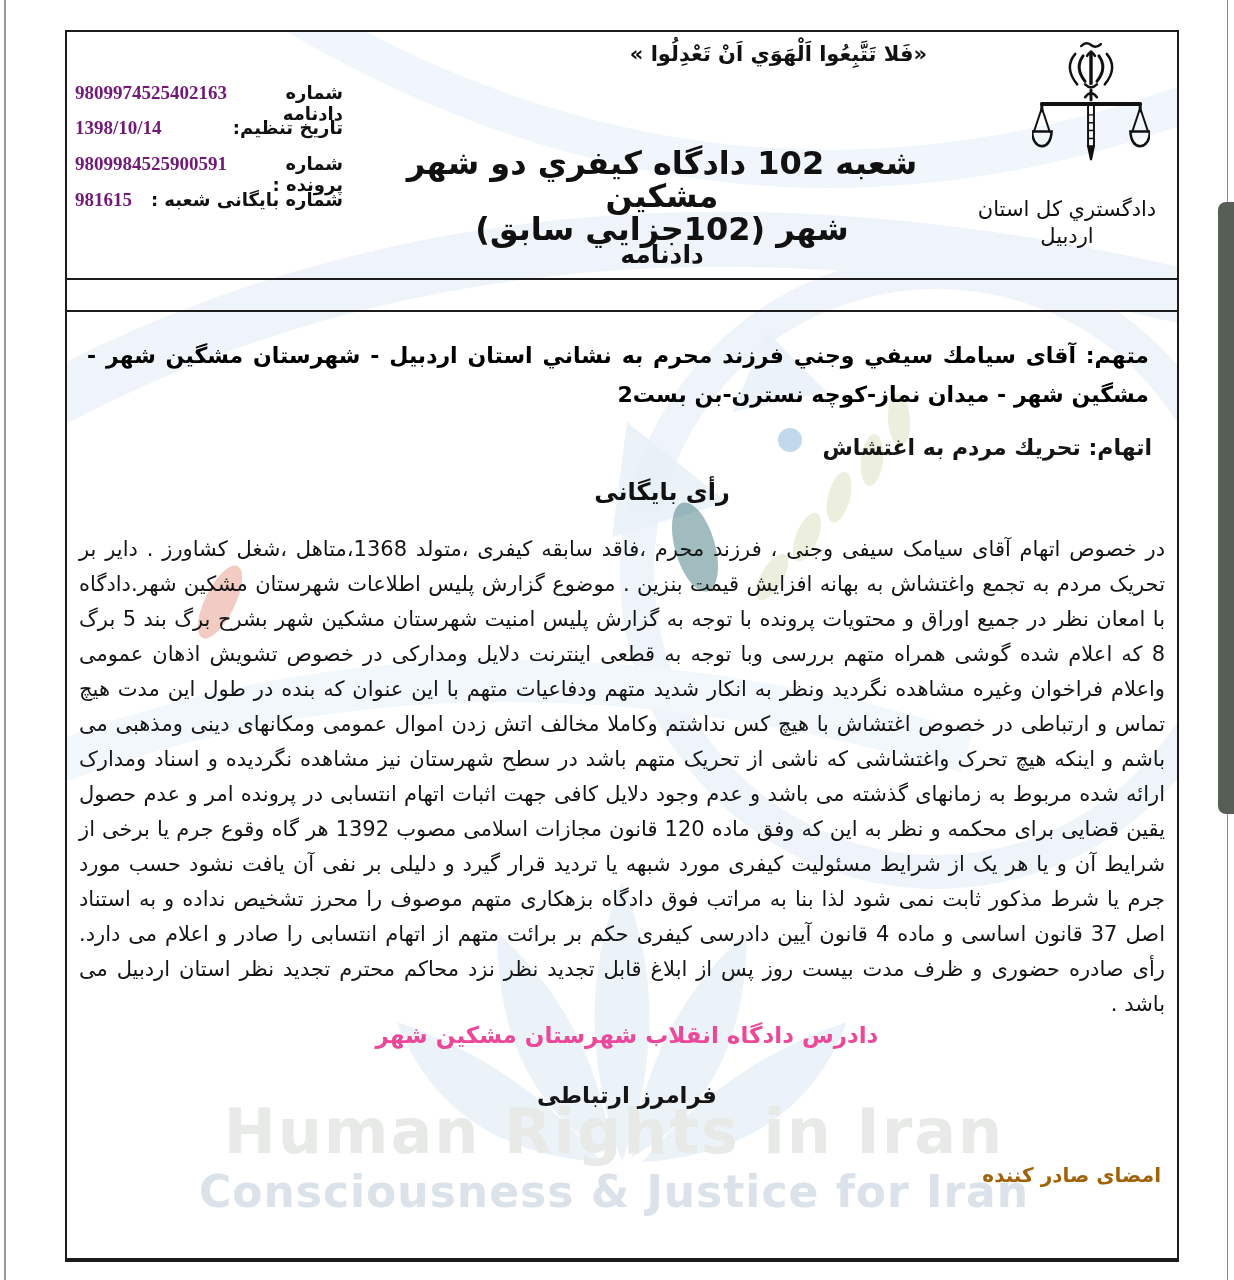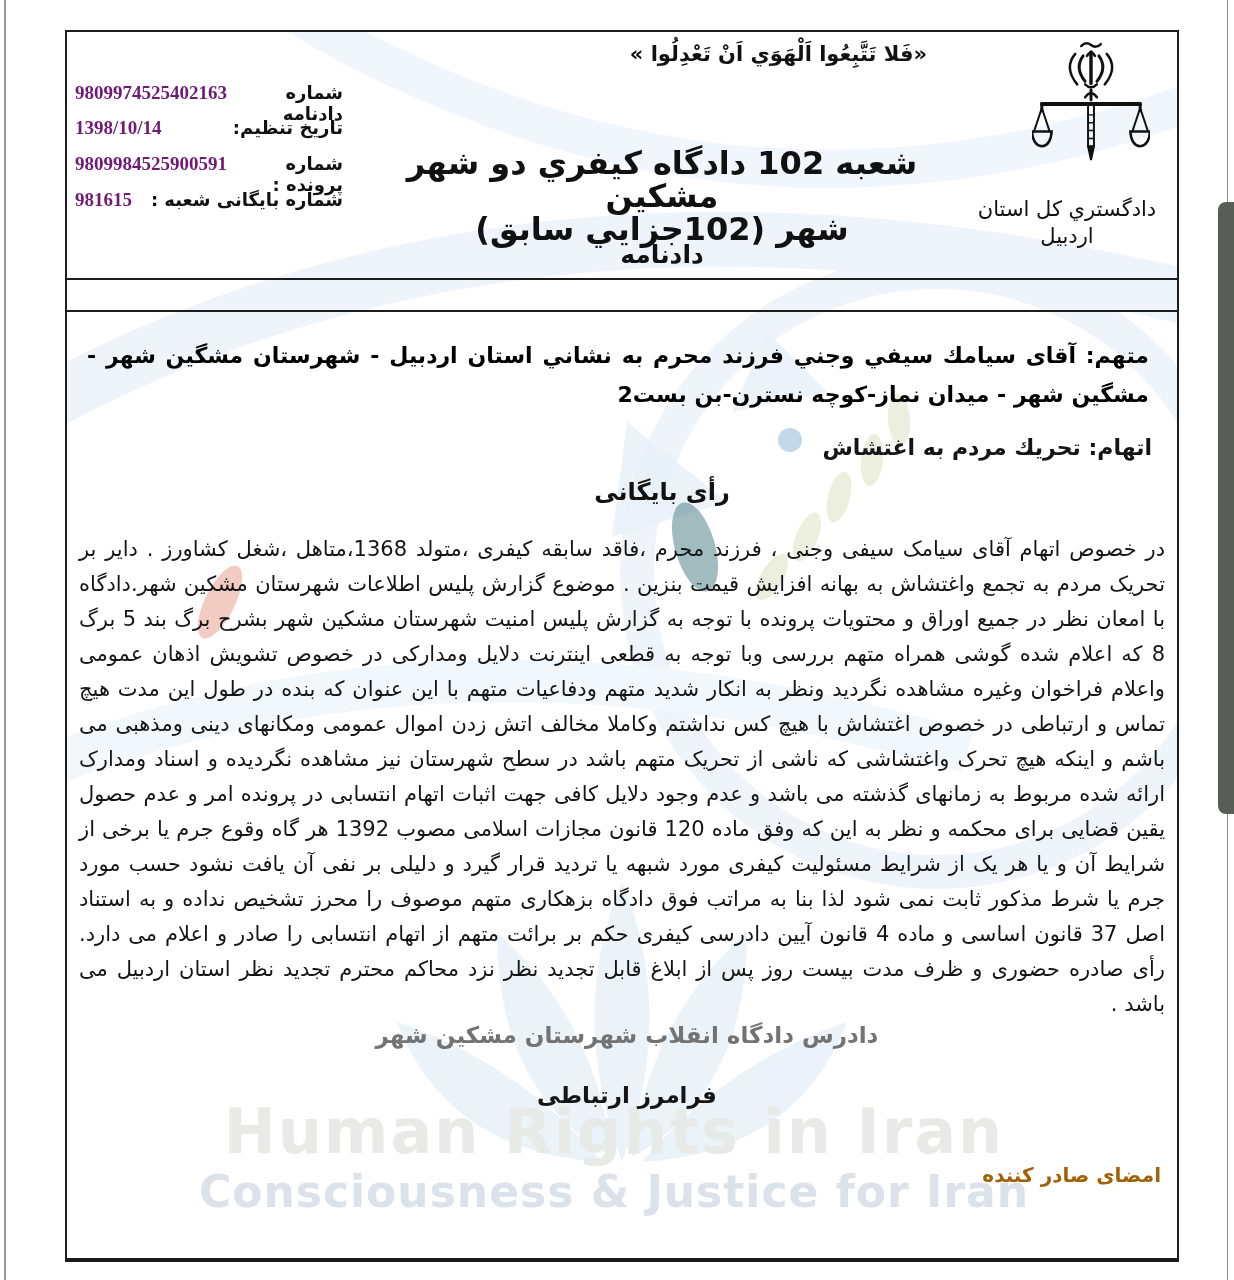--- a/index.html
+++ b/index.html
@@ -40,21 +40,21 @@
        direction:rtl;font-size:21px;line-height:27px;color:#111;}
   .defendant{position:absolute;top:298px;left:14px;right:22px;margin:6px;direction:rtl;
        text-align:justify;font-size:22px;line-height:39px;font-weight:600;color:#000000;}
   .charge{position:absolute;top:392px;left:14px;right:14px;margin:11px;direction:rtl;
        text-align:right;font-size:22px;font-weight:600;color:#151515;}
   .verdict-heading{position:absolute;top:446px;left:330px;width:530px;text-align:center;
        direction:rtl;font-weight:bold;font-size:24px;color:#111;}
   .verdict-text{position:absolute;top:500px;left:12px;right:12px;margin:0;direction:rtl;
        text-align:justify;font-size:21px;line-height:35px;color:#151515;}
   .judge-title{position:absolute;top:990px;left:200px;width:720px;text-align:center;
-       direction:rtl;font-size:23px;font-weight:600;color:#737373;}
+       direction:rtl;font-size:23px;font-weight:600;color:#ec4899;}
   .judge-name{position:absolute;top:1050px;left:200px;width:720px;text-align:center;
        direction:rtl;font-size:23px;font-weight:600;color:#151515;}
   .signature-label{position:absolute;top:1131px;right:16px;direction:rtl;text-align:right;
        font-size:20px;font-weight:bold;color:#a16207;}
 </style>
 </head>
 <body>
 
 <div class="page">
 

